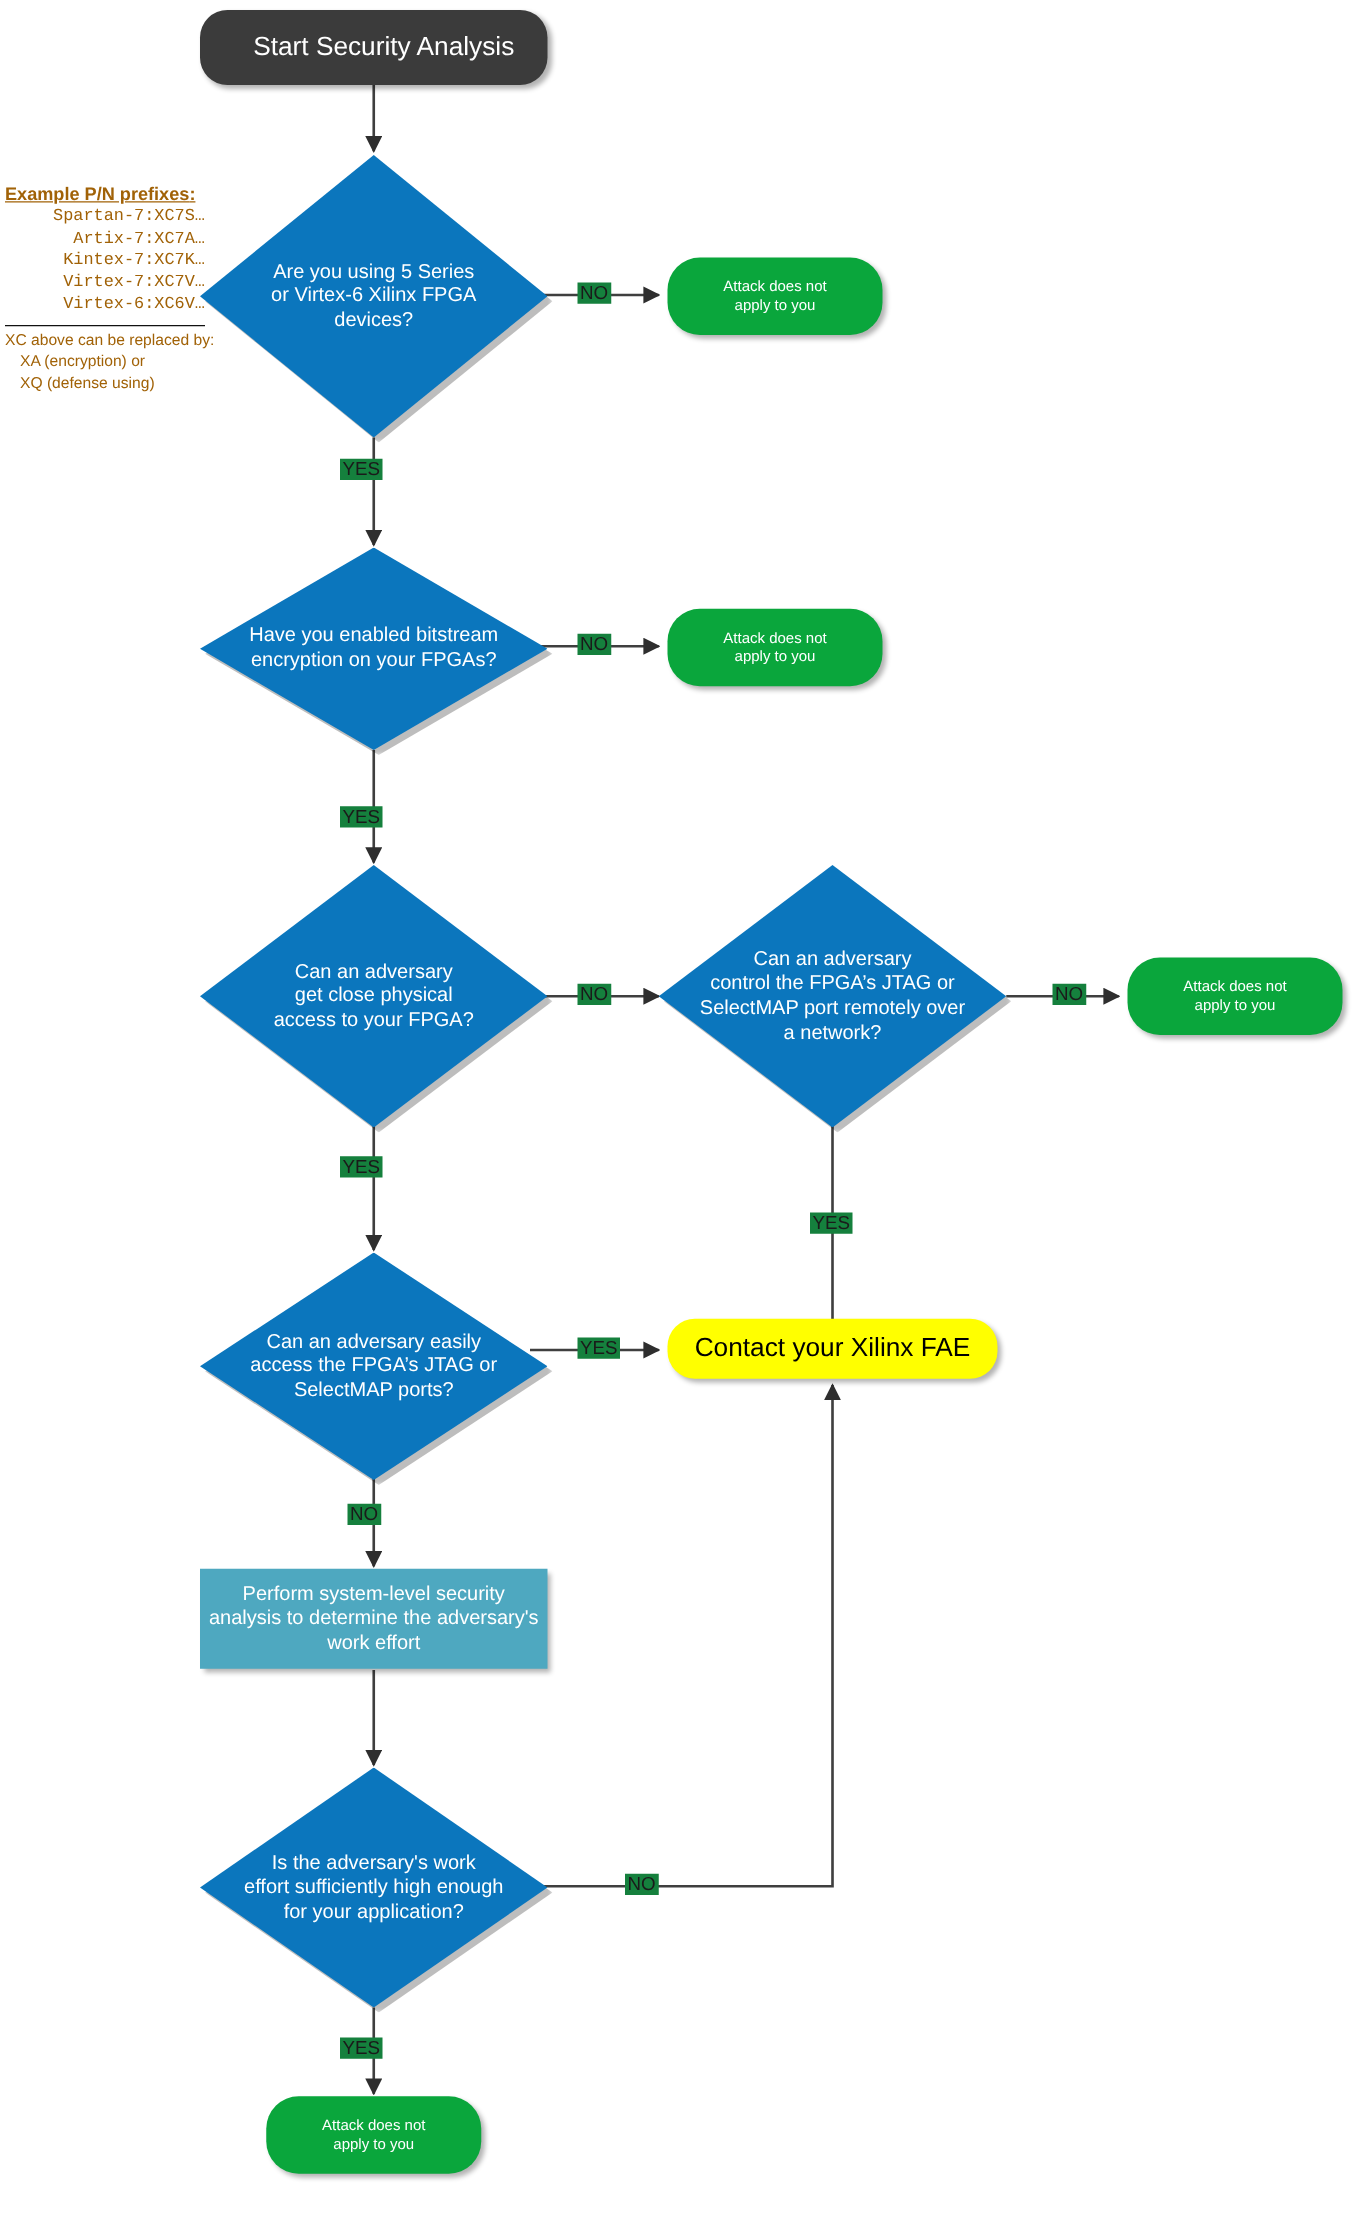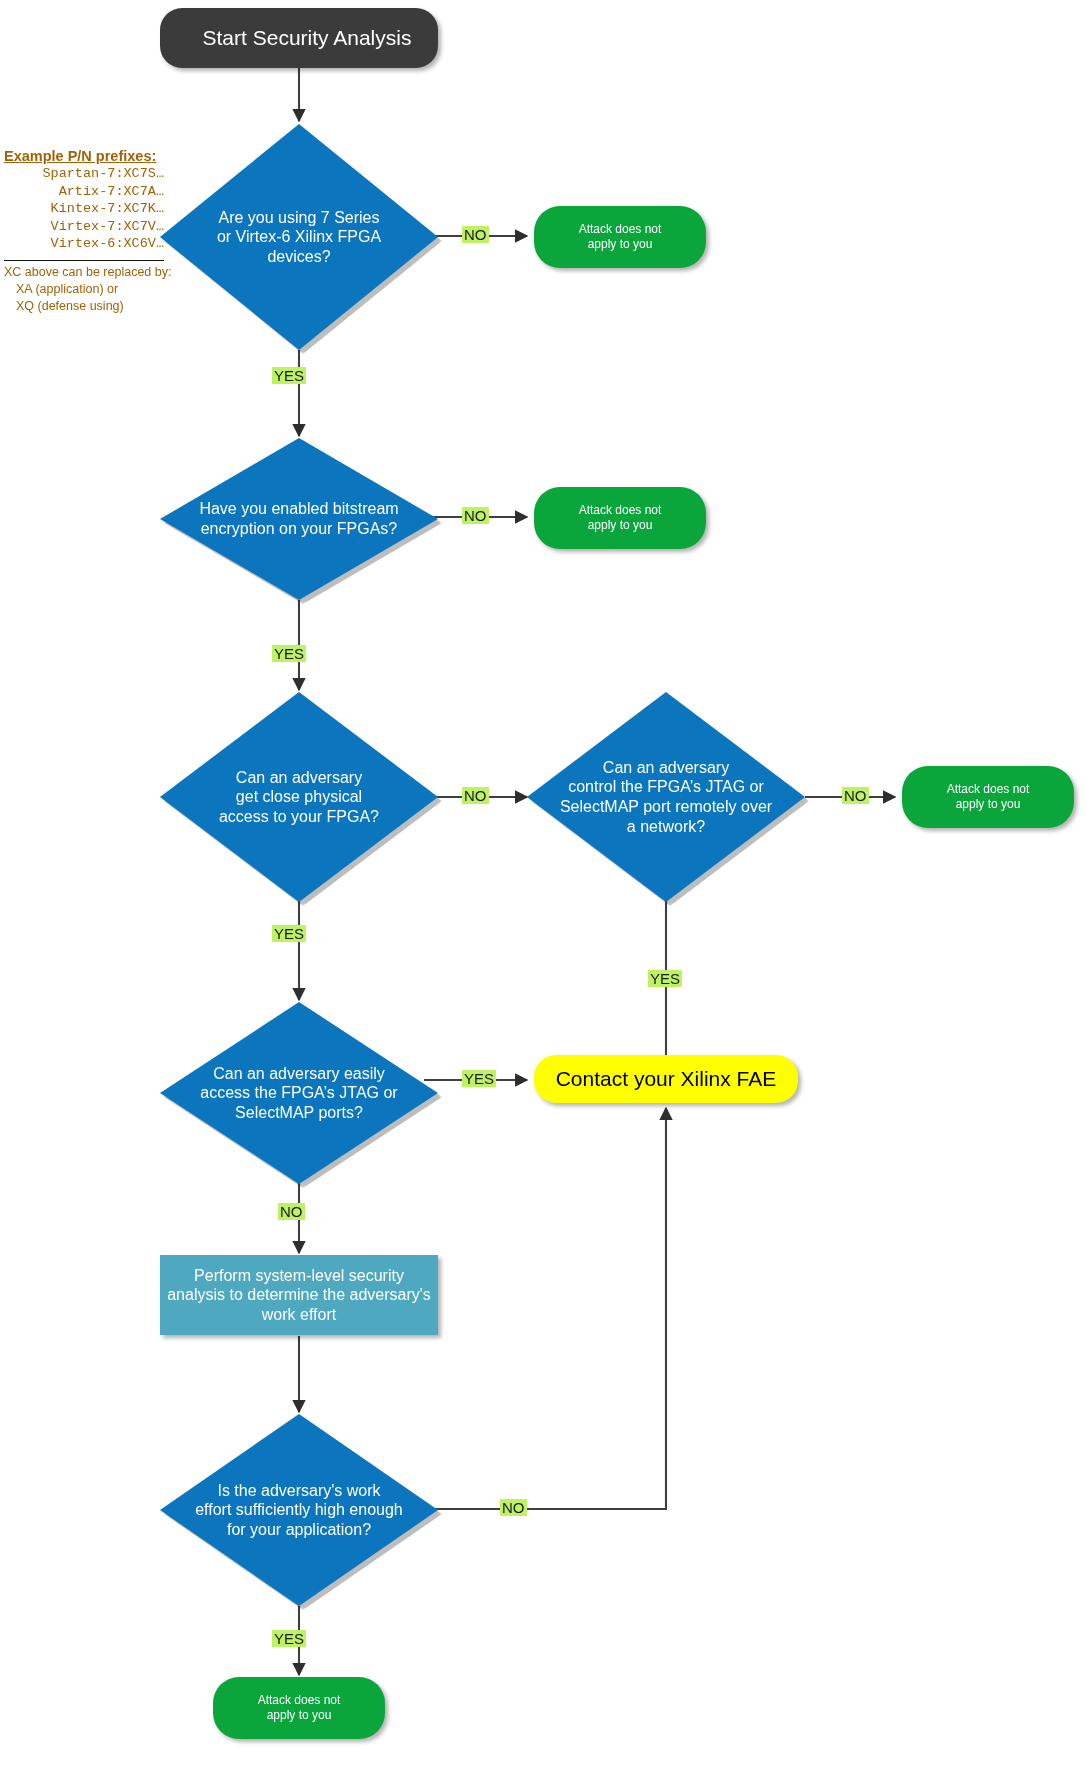--- a/index.html
+++ b/index.html
@@ -103,21 +103,21 @@
     color: #ffffff;
     font-size: 16px;
     box-shadow: 3px 3px 4px rgba(0,0,0,0.30);
   }
 
   
   .edge-label {
     position: absolute;
     font-size: 15px;
     color: #1a1a1a;
-    background: #bef264;
+    background: #15803d;
     padding: 0 2px;
     white-space: nowrap;
     z-index: 4;
   }
 
   
   .note {
     position: absolute;
     color: #a16207;
     z-index: 5;
@@ -194,33 +194,33 @@
   <div class="note" style="left:4px; top:148px;">
     <div class="note-title"><span>Example P/N prefixes</span><span class="nonunderline">:</span></div>
     <div class="note-mono">Spartan-7:XC7S…</div>
     <div class="note-mono">Artix-7:XC7A…</div>
     <div class="note-mono">Kintex-7:XC7K…</div>
     <div class="note-mono">Virtex-7:XC7V…</div>
     <div class="note-mono">Virtex-6:XC6V…</div>
     <div class="note-rule"></div>
     <div class="note-foot">
       <span>XC above can be replaced by:</span>
-      <span class="indent">XA (application) or</span>
+      <span class="indent">XA (encryption) or</span>
       <span class="indent">XQ (defense using)</span>
     </div>
   </div>
 
   <div class="node terminator-start" style="left:160px; top:8px; width:278px; height:60px;">
     <span class="txt">Start Security Analysis</span>
   </div>
 
   <div class="node decision" style="left:160px; top:124px; width:278px; height:226px;">
     <span class="diamond-shadow"></span>
     <span class="diamond-bg"></span>
-    <span class="txt">Are you using 7 Series
+    <span class="txt">Are you using 5 Series
 or Virtex-6 Xilinx FPGA
 devices?</span>
   </div>
 
   <div class="node terminator-end" style="left:534px; top:206px; width:172px; height:62px;">
     <span class="txt">Attack does not
 apply to you</span>
   </div>
 
   <div class="node decision" style="left:160px; top:438px; width:278px; height:162px;">

